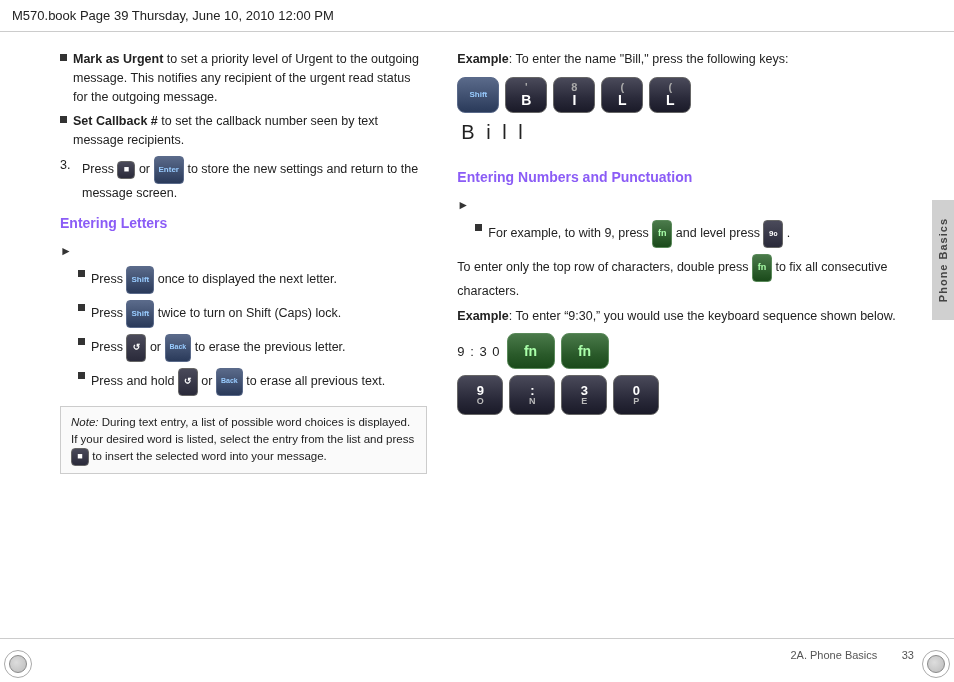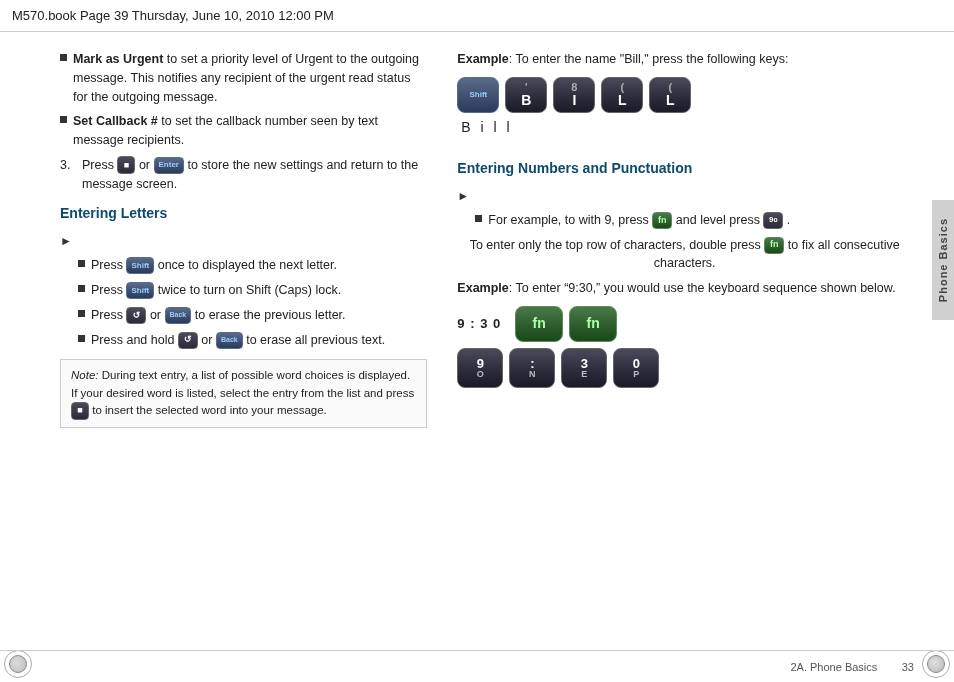--- a/index.html
+++ b/index.html
@@ -117,21 +117,21 @@
     .num-label {
       min-width: 22px;
       font-size: 12.5px;
     }
 
     
     .section-heading {
       font-size: 14px;
       font-weight: bold;
       margin: 10px 0 6px 0;
-      color: #0c4a6e;
+      color: #8b5cf6;
     }
 
     
     .arrow-item {
       display: flex;
       align-items: flex-start;
       margin-bottom: 6px;
     }
     .arrow-sym {
       color: #333;
@@ -174,32 +174,31 @@
     }
 
     
     .bill-keys {
       display: flex;
       align-items: center;
       gap: 6px;
       margin: 8px 0 4px 0;
     }
     .bill-display {
-      font-size: 14px;
+      font-size: 20px;
       letter-spacing: 3px;
       margin: 2px 0 20px 4px;
     }
 
     
     .time-display {
       font-size: 13px;
-      font-weight: bold;
+      font-weight: normal;
       letter-spacing: 1px;
       display: inline-block;
-      margin-right: 8px;
       vertical-align: middle;
     }
     .seq-row {
       display: flex;
       align-items: center;
       gap: 6px;
       margin: 4px 0;
     }
 
     
@@ -268,21 +267,21 @@
     }
     .bill-key .main-char {
       font-size: 14px;
       font-weight: bold;
       line-height: 1;
     }
 
     
     .footer-bar {
       position: absolute;
-      bottom: 0; left: 0; right: 0;
+      bottom: 12px; left: 0; right: 0;
       height: 32px;
       border-top: 1px solid #ccc;
       display: flex;
       align-items: center;
       justify-content: flex-end;
       padding: 0 40px;
       font-size: 11px;
       color: #555;
     }
 
@@ -291,21 +290,21 @@
       display: inline-flex;
       align-items: center;
       justify-content: center;
       background: linear-gradient(180deg, #4a4a5a 0%, #2a2a3a 100%);
       color: #fff;
       border-radius: 4px;
       font-size: 9px;
       font-weight: bold;
       padding: 1px 4px;
       min-width: 20px;
-      height: 17px;
+      height: 28px;
       vertical-align: middle;
       border: 1px solid #666;
     }
     .ikey-shift {
       background: linear-gradient(180deg, #5a6a8a 0%, #2a3a5a 100%);
       border-color: #5a6a8a;
       color: #9cf;
       font-size: 8px;
     }
     .ikey-enter {
@@ -494,21 +493,21 @@
         <div class="bullet-text">
           <span>For example, to with 9, press</span>
           <span class="ikey ikey-fn">fn</span>
           <span>and level press</span>
           <span class="ikey" style="font-size:8px;">9<sub>o</sub></span>
           <span>.</span>
         </div>
       </div>
     </div>
 
-    <p style="margin: 6px 0; text-align: center;">
+    <p style="margin: 6px 0;">
       <span>To enter only the top row of characters, double press</span>
       <span class="ikey ikey-fn">fn</span>
       <span>to fix all consecutive characters.</span>
     </p>
 
     <p>
       <strong>Example</strong><span>: To enter “9:30,” you would use the keyboard sequence shown below.</span>
     </p>
 
     <div class="seq-row" style="margin-top: 8px;">

